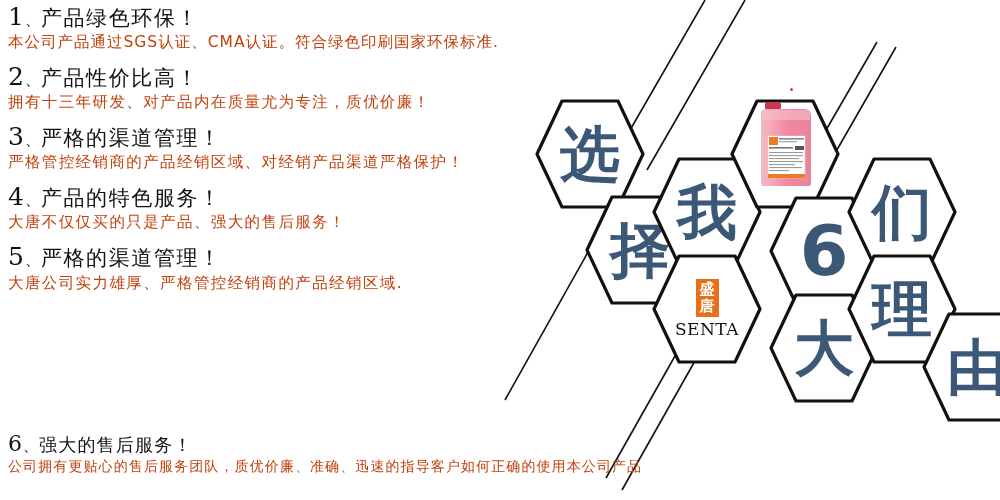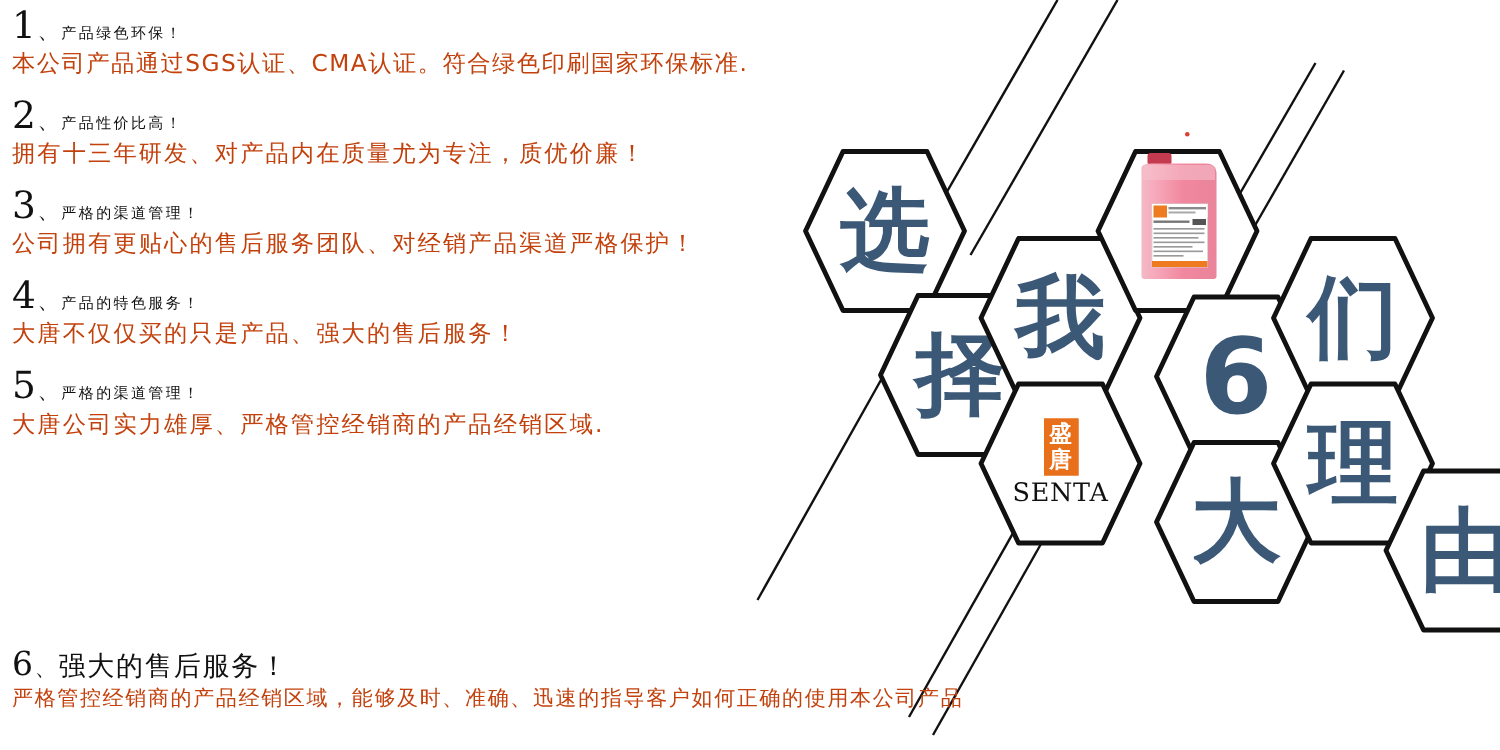--- a/index.html
+++ b/index.html
@@ -44,21 +44,21 @@
     font-family: "DejaVu Serif", "Liberation Serif", serif;
     font-weight: 400;
     letter-spacing: 0px;
   }
   .reason-sep {
     font-size: 15px;
     color: #111111;
     margin: 0 1px 0 1px;
   }
   .reason-title {
-    font-size: 10px;
+    font-size: 21px;
     color: #111111;
     letter-spacing: 1.6px;
     font-weight: 500;
   }
   .reason-body {
     font-size: 15.5px;
     color: #c2410c;
     letter-spacing: 1.4px;
     margin-top: 4px;
     line-height: 1.15;
@@ -198,21 +198,21 @@
       </div>
       <div class="reason-body">拥有十三年研发、对产品内在质量尤为专注，质优价廉！</div>
     </div>
 
     <div class="reason" style="margin-top:12px;">
       <div class="reason-head">
         <span class="reason-num">3</span>
         <span class="reason-sep">、</span>
         <span class="reason-title">严格的渠道管理！</span>
       </div>
-      <div class="reason-body">公司拥有更贴心的售后服务团队、对经销产品渠道严格保护！</div>
+      <div class="reason-body">严格管控经销商的产品经销区域、对经销产品渠道严格保护！</div>
     </div>
 
     <div class="reason" style="margin-top:12px;">
       <div class="reason-head">
         <span class="reason-num">4</span>
         <span class="reason-sep">、</span>
         <span class="reason-title">产品的特色服务！</span>
       </div>
       <div class="reason-body">大唐不仅仅买的只是产品、强大的售后服务！</div>
     </div>
@@ -226,21 +226,21 @@
       <div class="reason-body">大唐公司实力雄厚、严格管控经销商的产品经销区域.</div>
     </div>
   </div>
 
   <div id="reason-6" class="reason">
     <div class="reason-head">
       <span class="reason-num">6</span>
       <span class="reason-sep">、</span>
       <span class="reason-title">强大的售后服务！</span>
     </div>
-    <div class="reason-body">严格管控经销商的产品经销区域，能够及时、准确、迅速的指导客户如何正确的使用本公司产品</div>
+    <div class="reason-body">公司拥有更贴心的售后服务团队，质优价廉、准确、迅速的指导客户如何正确的使用本公司产品</div>
   </div>
 
   <div id="honeycomb">
 
     <div class="hex" id="hex-xuan" style="left:534px; top:98px;">
       <svg width="112" height="112" viewBox="0 0 112 112" xmlns="http://www.w3.org/2000/svg">
         <polygon points="28,3 84,3 109,56 84,109 28,109 3,56" fill="#ffffff" stroke="#111111" stroke-width="3.2" stroke-linejoin="round"></polygon>
       </svg>
       <div class="hex-label">选</div>
     </div>

